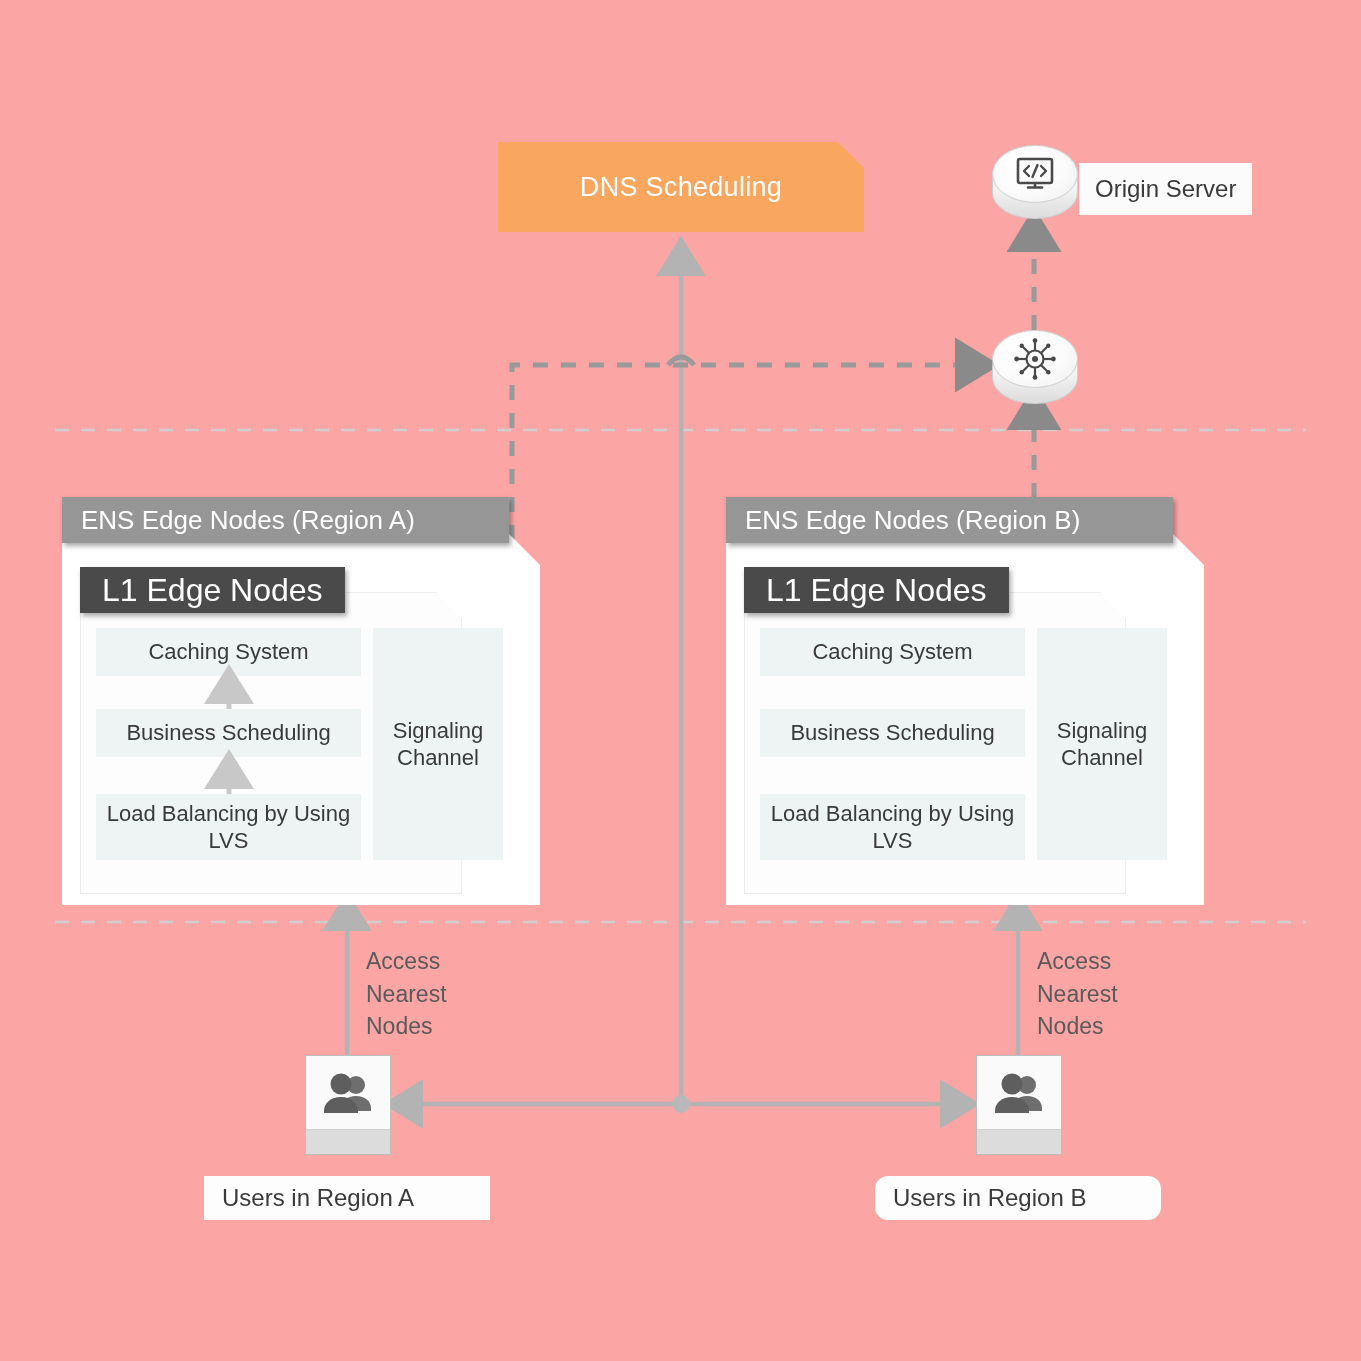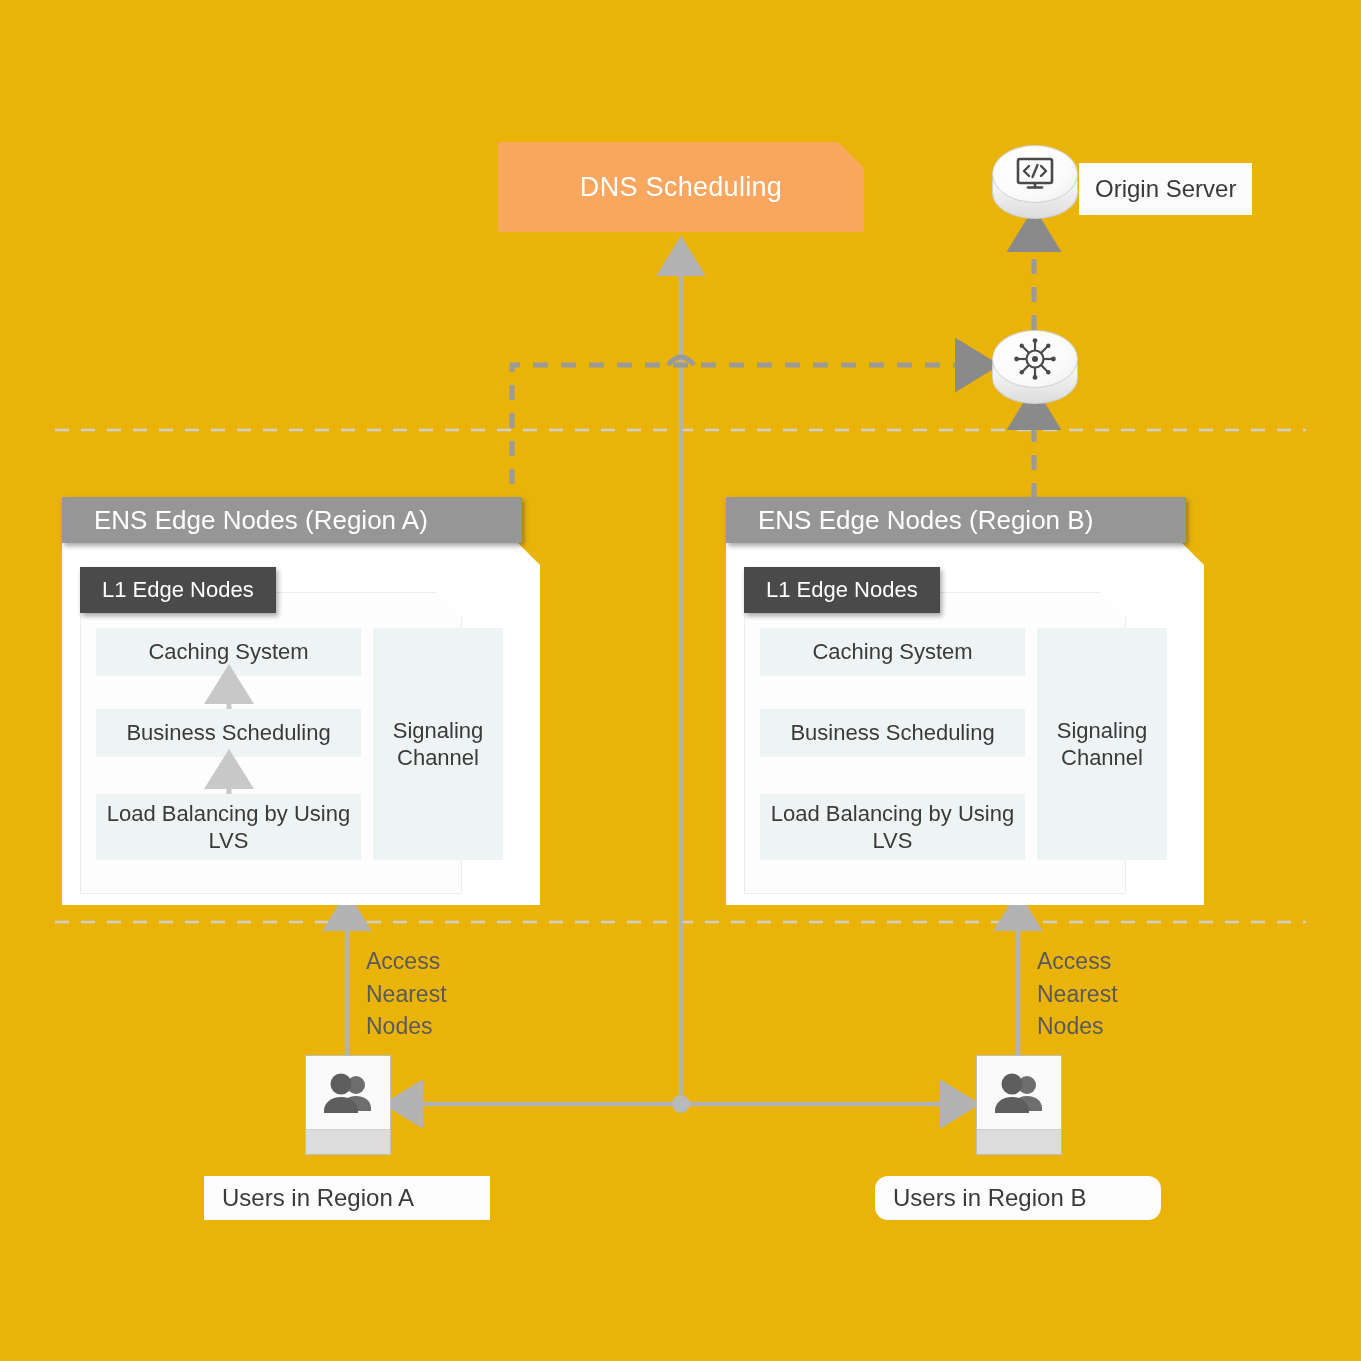--- a/index.html
+++ b/index.html
@@ -1,18 +1,18 @@
 <!DOCTYPE html>
 <html><head>
 <meta charset="utf-8">
 <style>
   html,body{margin:0;padding:0;background:#000;}
   body{width:1361px;height:1361px;overflow:hidden;
        font-family:"Liberation Sans","DejaVu Sans",sans-serif;}
-  #stage{position:relative;width:1361px;height:1361px;background:#eab308;}
+  #stage{position:relative;width:1361px;height:1361px;background:#fca5a5;}
 
   .abs{position:absolute;}
 
   
   .dns-banner{
     left:498px;top:142px;width:366px;height:90px;
     background:#f9a65e;
     clip-path:polygon(0 0, calc(100% - 26px) 0, 100% 26px, 100% 100%, 0 100%);
     display:flex;align-items:center;justify-content:center;
     color:#ffffff;font-size:27px;letter-spacing:.3px;
@@ -37,30 +37,30 @@
   }
 
   
   .ens-card{
     width:478px;height:372px;background:#ffffff;
     clip-path:polygon(0 0, calc(100% - 32px) 0, 100% 32px, 100% 100%, 0 100%);
     box-shadow:4px 5px 9px rgba(255,255,255,.12);
   }
   .ens-header{
     height:46px;background:#969696;color:#fff;font-size:26px;
-    display:flex;align-items:center;padding-left:32px;white-space:nowrap;
+    display:flex;align-items:center;padding-left:19px;white-space:nowrap;
     box-shadow:2px 3px 5px rgba(0,0,0,.35);
   }
   .l1-card{
     background:#fdfdfd;border:1px solid #ececec;
     clip-path:polygon(0 0, calc(100% - 26px) 0, 100% 26px, 100% 100%, 0 100%);
     box-shadow:3px 4px 7px rgba(0,0,0,.10);
   }
   .l1-header{
-    height:46px;background:#4a4a4a;color:#fff;font-size:22px;
+    height:46px;background:#4a4a4a;color:#fff;font-size:32px;
     display:flex;align-items:center;padding:0 22px;white-space:nowrap;
     box-shadow:2px 3px 5px rgba(0,0,0,.35);
   }
   .mint{
     background:#eef4f4;color:#3a3a3a;font-size:22px;
     display:flex;align-items:center;justify-content:center;text-align:center;
     line-height:1.25;
   }
 
   

